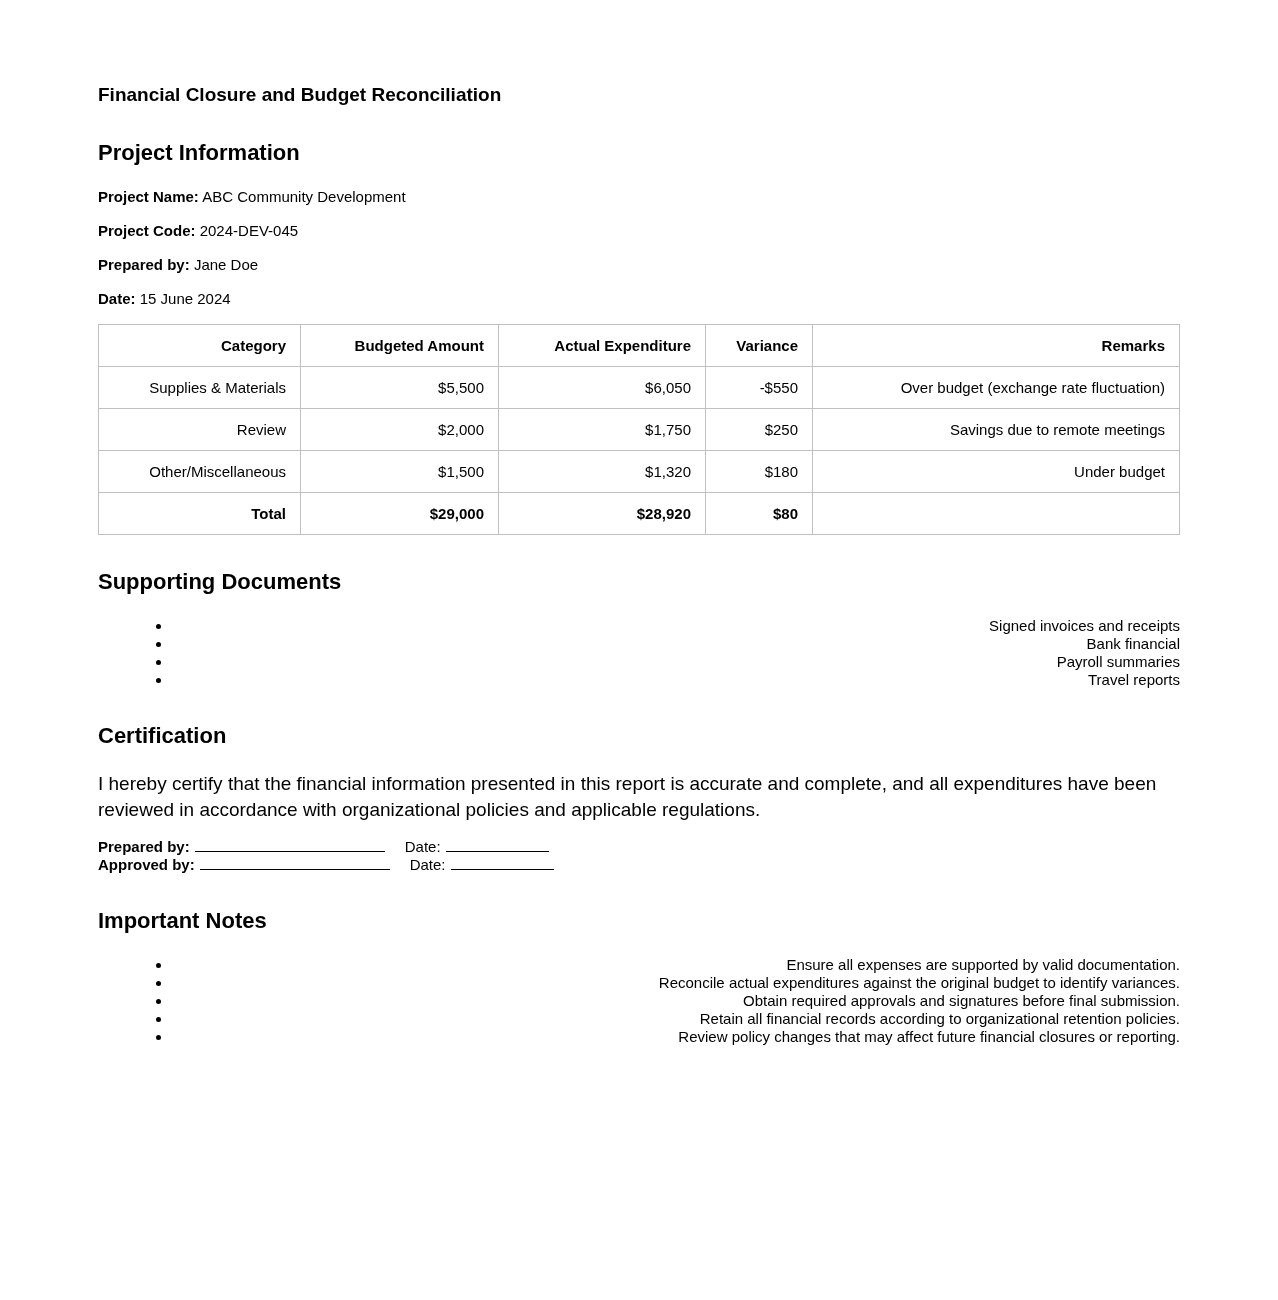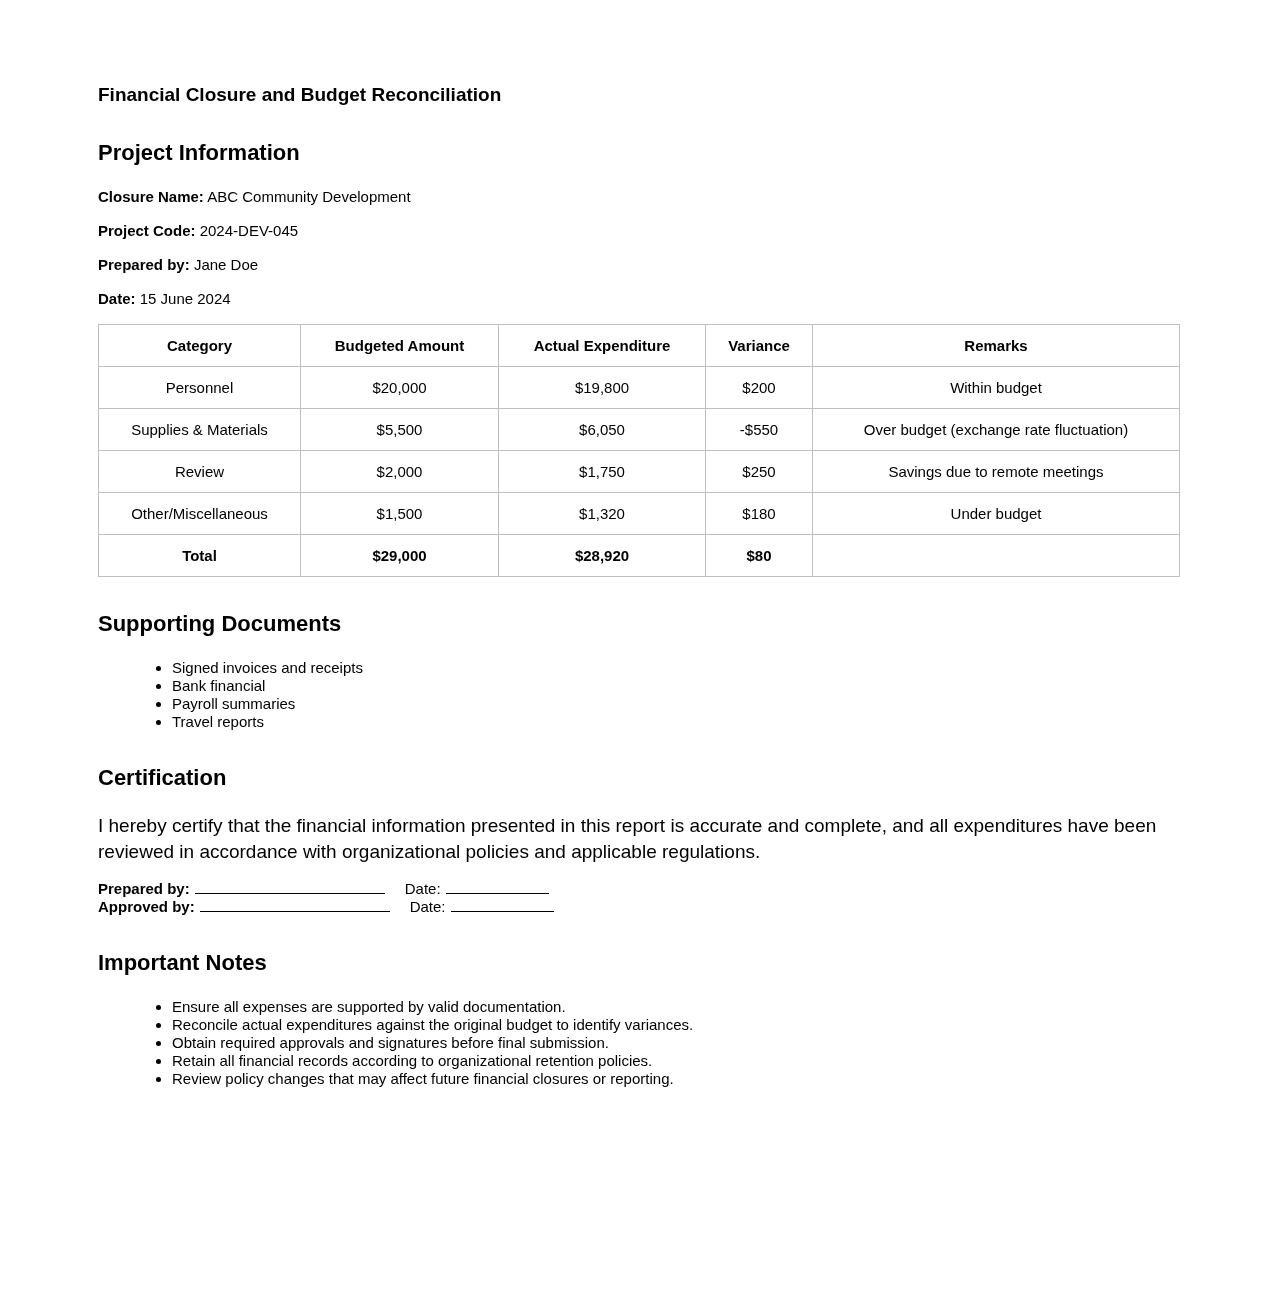--- a/index.html
+++ b/index.html
@@ -29,33 +29,33 @@
   .budget-table {
     width: 100%;
     border-collapse: collapse;
     table-layout: fixed;
     margin-top: 4px;
     font-size: 15px;
   }
   .budget-table th, .budget-table td {
     border: 1px solid #c0c0c0;
     padding: 12px 14px;
-    text-align: center;
+    text-align: right;
     vertical-align: middle;
     overflow: hidden;
   }
   .budget-table th { font-weight: bold; }
   .total-row td { font-weight: bold; }
 
   .doc-list {
     font-size: 15px;
     margin: 0;
     padding-left: 74px;
   }
-  .doc-list li { line-height: 1.2; }
+  .doc-list li { line-height: 1.2; text-align: right; }
 
   .cert-text {
     font-size: 19px;
     line-height: 1.35;
     margin: 0 0 16px 0;
   }
 
   .sig-row { font-size: 15px; line-height: 1.2; }
   .sig-line {
     display: inline-block;
@@ -70,21 +70,21 @@
 </head>
 <body>
 
 <div class="page">
 
   <h1>Financial Closure and Budget Reconciliation</h1>
 
   <section>
     <h2>Project Information</h2>
     <p class="field">
-      <strong>Closure Name:</strong>
+      <strong>Project Name:</strong>
       <span>ABC Community Development</span>
     </p>
     <p class="field">
       <strong>Project Code:</strong>
       <span>2024-DEV-045</span>
     </p>
     <p class="field">
       <strong>Prepared by:</strong>
       <span>Jane Doe</span>
     </p>
@@ -106,27 +106,20 @@
       <thead>
         <tr>
           <th>Category</th>
           <th>Budgeted Amount</th>
           <th>Actual Expenditure</th>
           <th>Variance</th>
           <th>Remarks</th>
         </tr>
       </thead>
       <tbody>
-          <tr>
-            <td>Personnel</td>
-            <td>$20,000</td>
-            <td>$19,800</td>
-            <td>$200</td>
-            <td>Within budget</td>
-          </tr>
           <tr>
             <td>Supplies &amp; Materials</td>
             <td>$5,500</td>
             <td>$6,050</td>
             <td>-$550</td>
             <td>Over budget (exchange rate fluctuation)</td>
           </tr>
           <tr>
             <td>Review</td>
             <td>$2,000</td>

